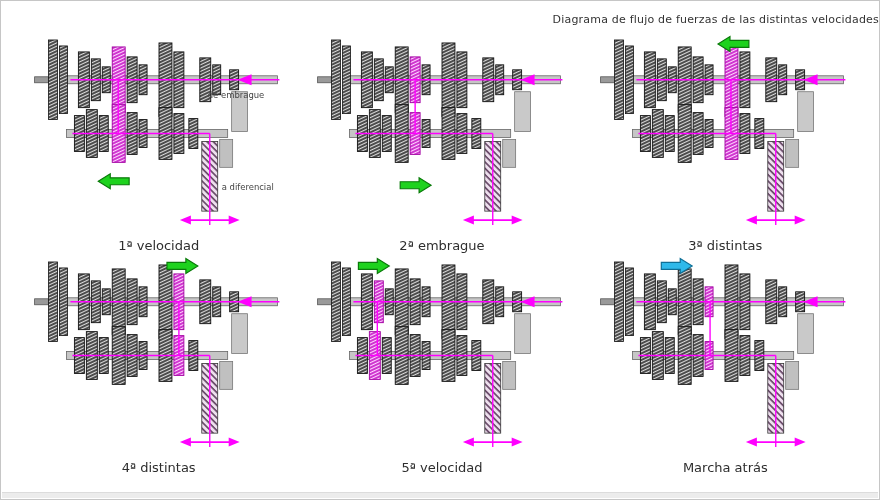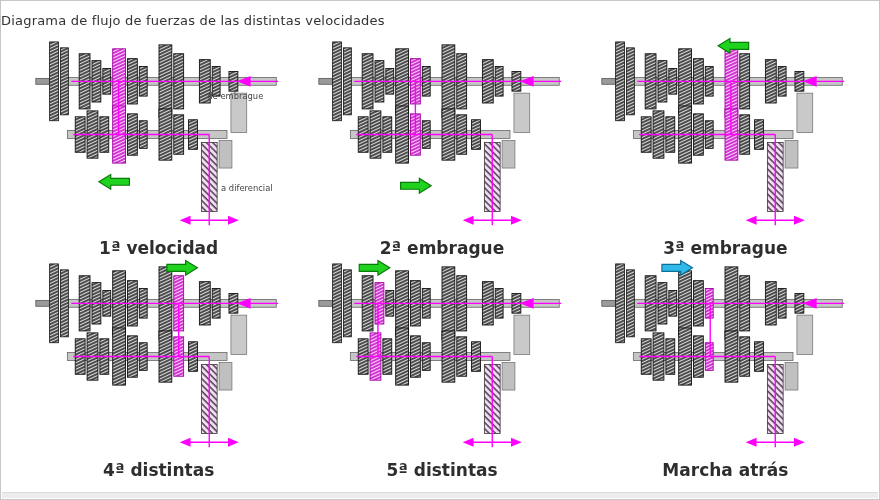--- a/index.html
+++ b/index.html
@@ -9,23 +9,23 @@
   }
   .frame {
     position: relative;
     width: 880px;
     height: 500px;
     background: #ffffff;
     border: 1px solid #c6c6c6;
     overflow: hidden;
   }
   .title {
-    text-align: left;
+    text-align: right;
     padding-top: 12px;
-    font-size: 13px;
+    font-size: 11px;
     color: #333;
     letter-spacing: 0.2px;
   }
   .grid {
     display: grid;
     grid-template-columns: 1fr 1fr 1fr;
     padding: 8px 12px 0 16px;
   }
   .panel {
     display: flex;
@@ -33,22 +33,22 @@
     align-items: center;
     height: 222px;
     text-align: center;
   }
   .panel svg {
     width: 256px;
     height: 204px;
     display: block;
   }
   .caption {
-    font-size: 17px;
-    font-weight: bold;
+    font-size: 13px;
+    font-weight: normal;
     color: #2e2e2e;
     margin-top: 0px;
   }
   .bottom-bar {
     position: absolute;
     left: 1px;
     right: 1px;
     bottom: 1px;
     height: 6px;
     background: #ececec;
@@ -235,21 +235,21 @@
     <line x1="176" y1="100" x2="176" y2="192"></line>
   </g>
           <polygon points="204,46 218,40.5 218,51.5" fill="#ff00ff"></polygon>
           <g>
     <line x1="150" y1="187" x2="202" y2="187" stroke="#ff00ff" stroke-width="1.6"></line>
     <polygon points="146,187 157,182.5 157,191.5" fill="#ff00ff"></polygon>
     <polygon points="206,187 195,182.5 195,191.5" fill="#ff00ff"></polygon>
   </g>
           <polygon points="149,6.5 130,6.5 130,2.5 118,10 130,17.5 130,13.5 149,13.5" fill="#1ed21e" stroke="#0a7a0a" stroke-width="1.2"></polygon>
         </svg>
-        <div class="caption">3ª embrague</div>
+        <div class="caption">3ª distintas</div>
       </div>
       <div class="panel">
         <svg viewBox="0 0 250 205" xmlns="http://www.w3.org/2000/svg">
           <defs>
     <pattern id="hg3" width="3" height="3" patternUnits="userSpaceOnUse" patternTransform="rotate(65)">
       <rect width="3" height="3" fill="#dcdcdc"></rect>
       <line x1="1" y1="0" x2="1" y2="3" stroke="#1c1c1c" stroke-width="1.5"></line>
     </pattern>
     <pattern id="hp3" width="3" height="3" patternUnits="userSpaceOnUse" patternTransform="rotate(65)">
       <rect width="3" height="3" fill="#ffd6ff"></rect>
@@ -355,21 +355,21 @@
     <line x1="176" y1="100" x2="176" y2="192"></line>
   </g>
           <polygon points="204,46 218,40.5 218,51.5" fill="#ff00ff"></polygon>
           <g>
     <line x1="150" y1="187" x2="202" y2="187" stroke="#ff00ff" stroke-width="1.6"></line>
     <polygon points="146,187 157,182.5 157,191.5" fill="#ff00ff"></polygon>
     <polygon points="206,187 195,182.5 195,191.5" fill="#ff00ff"></polygon>
   </g>
           <polygon points="41,6.5 60,6.5 60,2.5 72,10 60,17.5 60,13.5 41,13.5" fill="#1ed21e" stroke="#0a7a0a" stroke-width="1.2"></polygon>
         </svg>
-        <div class="caption">5ª distintas</div>
+        <div class="caption">5ª velocidad</div>
       </div>
       <div class="panel">
         <svg viewBox="0 0 250 205" xmlns="http://www.w3.org/2000/svg">
           <defs>
     <pattern id="hg5" width="3" height="3" patternUnits="userSpaceOnUse" patternTransform="rotate(65)">
       <rect width="3" height="3" fill="#dcdcdc"></rect>
       <line x1="1" y1="0" x2="1" y2="3" stroke="#1c1c1c" stroke-width="1.5"></line>
     </pattern>
     <pattern id="hp5" width="3" height="3" patternUnits="userSpaceOnUse" patternTransform="rotate(65)">
       <rect width="3" height="3" fill="#ffd6ff"></rect>

